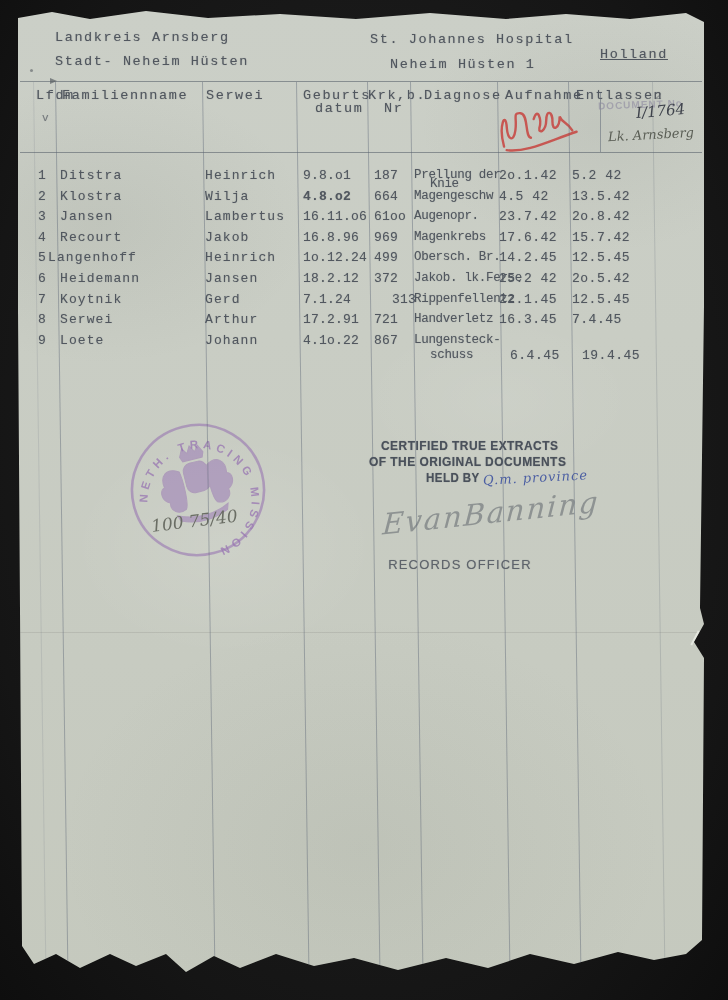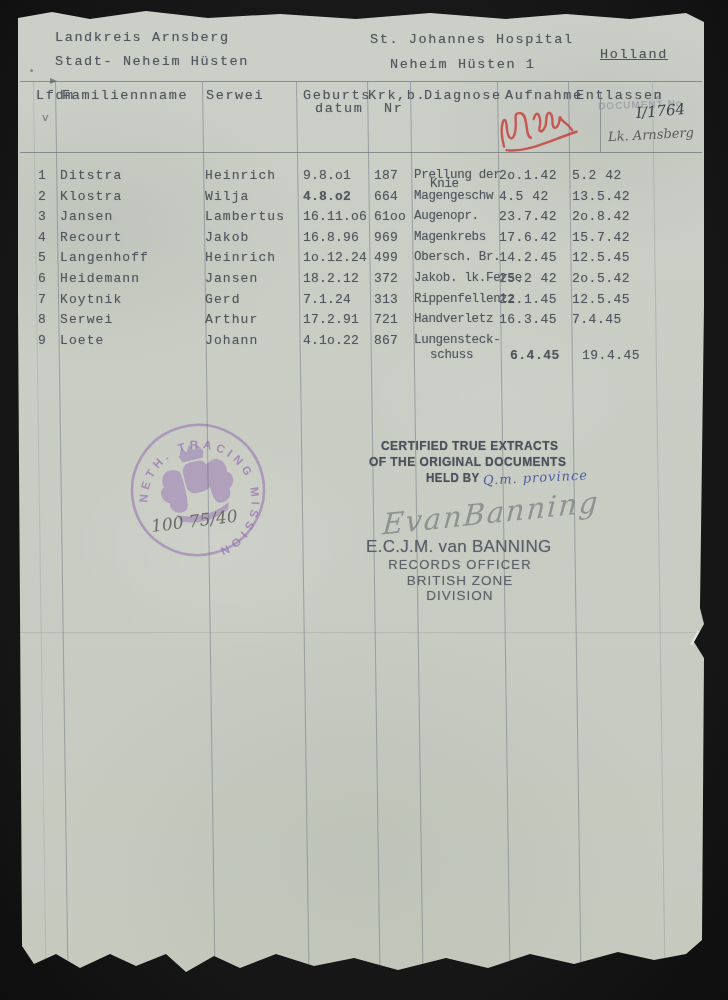--- a/index.html
+++ b/index.html
@@ -113,58 +113,58 @@
         <div class="cell entlassen" style="left: 572px; top: 209.2px;">2o.8.42</div>
         <div class="cell num" style="left: 38px; top: 229.8px;">4</div>
         <div class="cell family" style="left: 60px; top: 229.8px;">Recourt</div>
         <div class="cell first" style="left: 205px; top: 229.8px;">Jakob</div>
         <div class="cell birth" style="left: 303px; top: 229.8px;">16.8.96</div>
         <div class="cell krk" style="left: 374px; top: 229.8px;">969</div>
         <div class="cell diagnose" style="left: 414px; top: 229.8px;">Magenkrebs</div>
         <div class="cell aufnahme" style="left: 499px; top: 229.8px;">17.6.42</div>
         <div class="cell entlassen" style="left: 572px; top: 229.8px;">15.7.42</div>
         <div class="cell num" style="left: 38px; top: 250.4px;">5</div>
-        <div class="cell family" style="left: 60px; top: 250.4px;">Langenhoff</div>
+        <div class="cell family" style="left: 48px; top: 250.4px;">Langenhoff</div>
         <div class="cell first" style="left: 205px; top: 250.4px;">Heinrich</div>
         <div class="cell birth" style="left: 303px; top: 250.4px;">1o.12.24</div>
         <div class="cell krk" style="left: 374px; top: 250.4px;">499</div>
         <div class="cell diagnose" style="left: 414px; top: 250.4px;">Obersch. Br.</div>
         <div class="cell aufnahme" style="left: 499px; top: 250.4px;">14.2.45</div>
         <div class="cell entlassen" style="left: 572px; top: 250.4px;">12.5.45</div>
         <div class="cell num" style="left: 38px; top: 271px;">6</div>
         <div class="cell family" style="left: 60px; top: 271px;">Heidemann</div>
         <div class="cell first" style="left: 205px; top: 271px;">Jansen</div>
         <div class="cell birth" style="left: 303px; top: 271px;">18.2.12</div>
         <div class="cell krk" style="left: 374px; top: 271px;">372</div>
         <div class="cell diagnose" style="left: 414px; top: 271px;">Jakob. lk.Ferse</div>
         <div class="cell aufnahme" style="left: 499px; top: 271px;">25.2 42</div>
         <div class="cell entlassen" style="left: 572px; top: 271px;">2o.5.42</div>
         <div class="cell num" style="left: 38px; top: 291.6px;">7</div>
         <div class="cell family" style="left: 60px; top: 291.6px;">Koytnik</div>
         <div class="cell first" style="left: 205px; top: 291.6px;">Gerd</div>
         <div class="cell birth" style="left: 303px; top: 291.6px;">7.1.24</div>
-        <div class="cell krk" style="left: 374px; top: 291.6px;">313</div>
+        <div class="cell krk" style="left: 392px; top: 291.6px;">313</div>
         <div class="cell diagnose" style="left: 414px; top: 291.6px;">Rippenfellentz</div>
         <div class="cell aufnahme" style="left: 499px; top: 291.6px;">22.1.45</div>
         <div class="cell entlassen" style="left: 572px; top: 291.6px;">12.5.45</div>
         <div class="cell num" style="left: 38px; top: 312.2px;">8</div>
         <div class="cell family" style="left: 60px; top: 312.2px;">Serwei</div>
         <div class="cell first" style="left: 205px; top: 312.2px;">Arthur</div>
         <div class="cell birth" style="left: 303px; top: 312.2px;">17.2.91</div>
         <div class="cell krk" style="left: 374px; top: 312.2px;">721</div>
         <div class="cell diagnose" style="left: 414px; top: 312.2px;">Handverletz</div>
         <div class="cell aufnahme" style="left: 499px; top: 312.2px;">16.3.45</div>
         <div class="cell entlassen" style="left: 572px; top: 312.2px;">7.4.45</div>
         <div class="cell num" style="left: 38px; top: 332.8px;">9</div>
         <div class="cell family" style="left: 60px; top: 332.8px;">Loete</div>
         <div class="cell first" style="left: 205px; top: 332.8px;">Johann</div>
         <div class="cell birth" style="left: 303px; top: 332.8px;">4.1o.22</div>
         <div class="cell krk" style="left: 374px; top: 332.8px;">867</div>
         <div class="cell diagnose" style="left: 414px; top: 332.8px;">Lungensteck-</div>
-        <div class="cell aufnahme" style="left: 510px; top: 347.8px; font-weight: bold;">6.4.45</div>
+        <div class="cell aufnahme" style="left: 510px; top: 347.8px;">6.4.45</div>
         <div class="cell entlassen" style="left: 582px; top: 347.8px;">19.4.45</div>
         <div class="cell diagnose2" style="left: 430px; top: 347.8px;">schuss</div>
       </div>
 
   <svg width="152" height="148" viewBox="0 0 152 148" style="position:absolute;left:122px;top:416px;opacity:.82;">
     <g transform="rotate(-14 76 74)">
       <ellipse cx="76" cy="74" rx="66" ry="65" fill="none" stroke="#8d62ae" stroke-width="2.6" opacity=".6"></ellipse>
       <defs>
         <path id="ringPath" d="M 24,74 A 52,52 0 1 1 23.9,74.5"></path>
       </defs>
@@ -182,23 +182,21 @@
     </g>
     <text x="30" y="116" font-family="DejaVu Serif, serif" font-style="italic" font-size="17" fill="#55584f" transform="rotate(-7 30 116)" id="stamp-number-node">100 75/40</text>
   </svg>
 
   <div class="stampTxt" style="left:381px;top:438px;font-size:13px;">CERTIFIED TRUE EXTRACTS</div>
   <div class="stampTxt" style="left:369px;top:454px;font-size:13px;">OF THE ORIGINAL DOCUMENTS</div>
   <div class="stampTxt" style="left:426px;top:471px;font-size:12.5px;">HELD BY</div>
   <div class="hand" style="left:483px;top:470px;font-size:13px;color:#4c5fa3;transform:rotate(-3deg);letter-spacing:1px;">Q.m. province</div>
 
   <div class="hand" style="left:382px;top:496px;font-size:29px;color:rgba(95,100,108,.55);transform:rotate(-6deg) skewX(-10deg);letter-spacing:2px;">EvanBanning</div>
-  <div style="position:absolute;left:366px;top:537px;font-size:17px;color:#4a505c;opacity:.88;letter-spacing:.3px;text-shadow:0 0 1px rgba(74,80,92,.5);">E.C.J.M. van BANNING</div>
   <div style="position:absolute;left:380px;top:557px;width:160px;text-align:center;font-size:13px;letter-spacing:1.2px;color:#4c525c;opacity:.85;text-shadow:0 0 1px rgba(76,82,92,.5);">RECORDS OFFICER</div>
-  <div style="position:absolute;left:372px;top:573px;width:176px;text-align:center;font-size:13.5px;letter-spacing:1px;color:#4c525c;opacity:.85;text-shadow:0 0 1px rgba(76,82,92,.5);">BRITISH ZONE DIVISION</div>
 
   <div class="tear" style="left:694px;top:630px;"></div>
 
  <div class="vline" style="left: 33px; top: 82px; height: 890px; opacity: 0.35;"></div>
       <div class="vline" style="left: 55px; top: 82px; height: 890px;"></div>
       <div class="vline" style="left: 202px; top: 82px; height: 890px;"></div>
       <div class="vline" style="left: 296px; top: 82px; height: 890px;"></div>
       <div class="vline" style="left: 367px; top: 82px; height: 890px;"></div>
       <div class="vline" style="left: 410px; top: 82px; height: 890px;"></div>
       <div class="vline" style="left: 497px; top: 82px; height: 890px;"></div>

